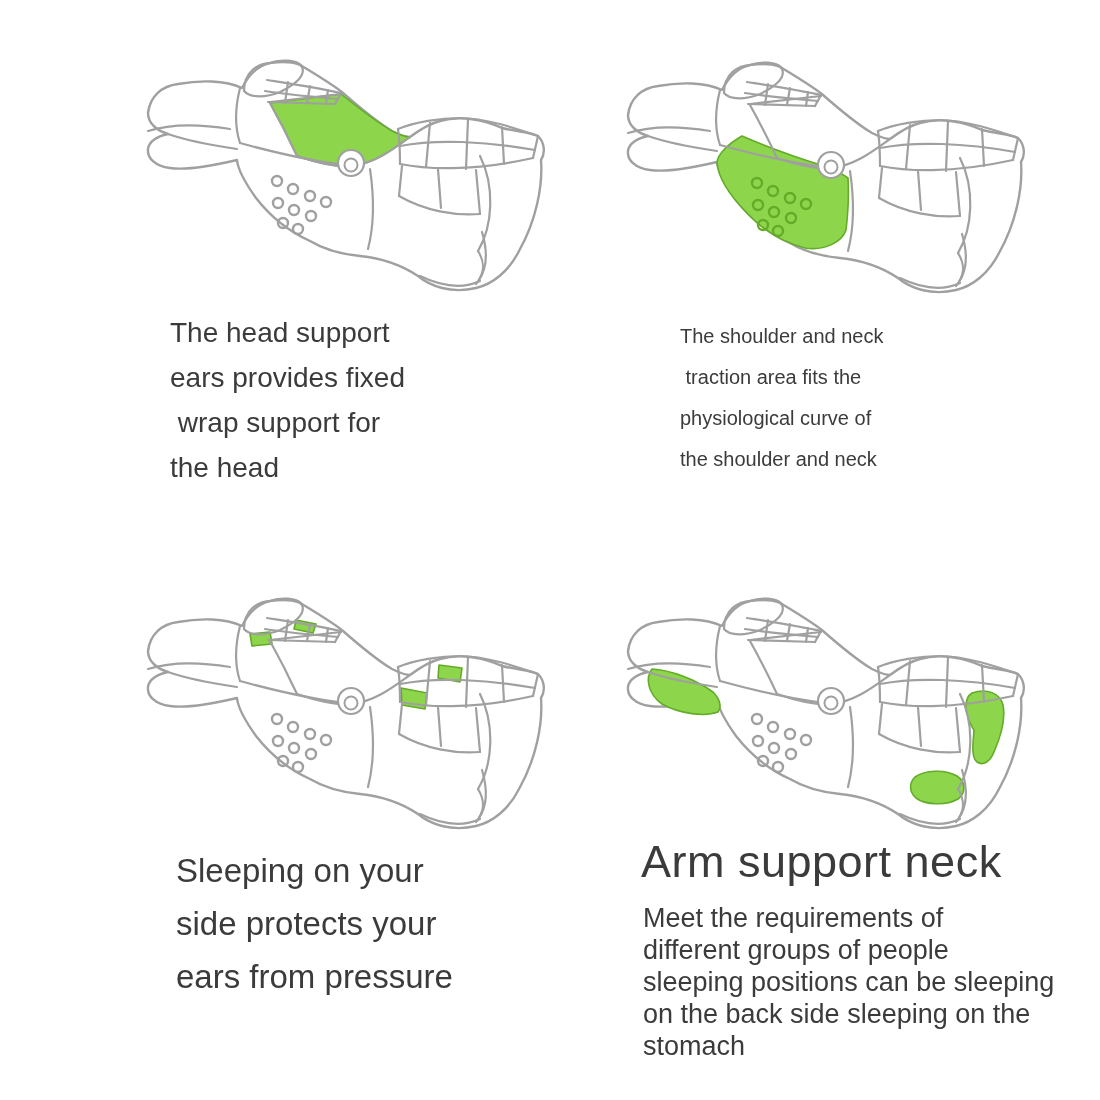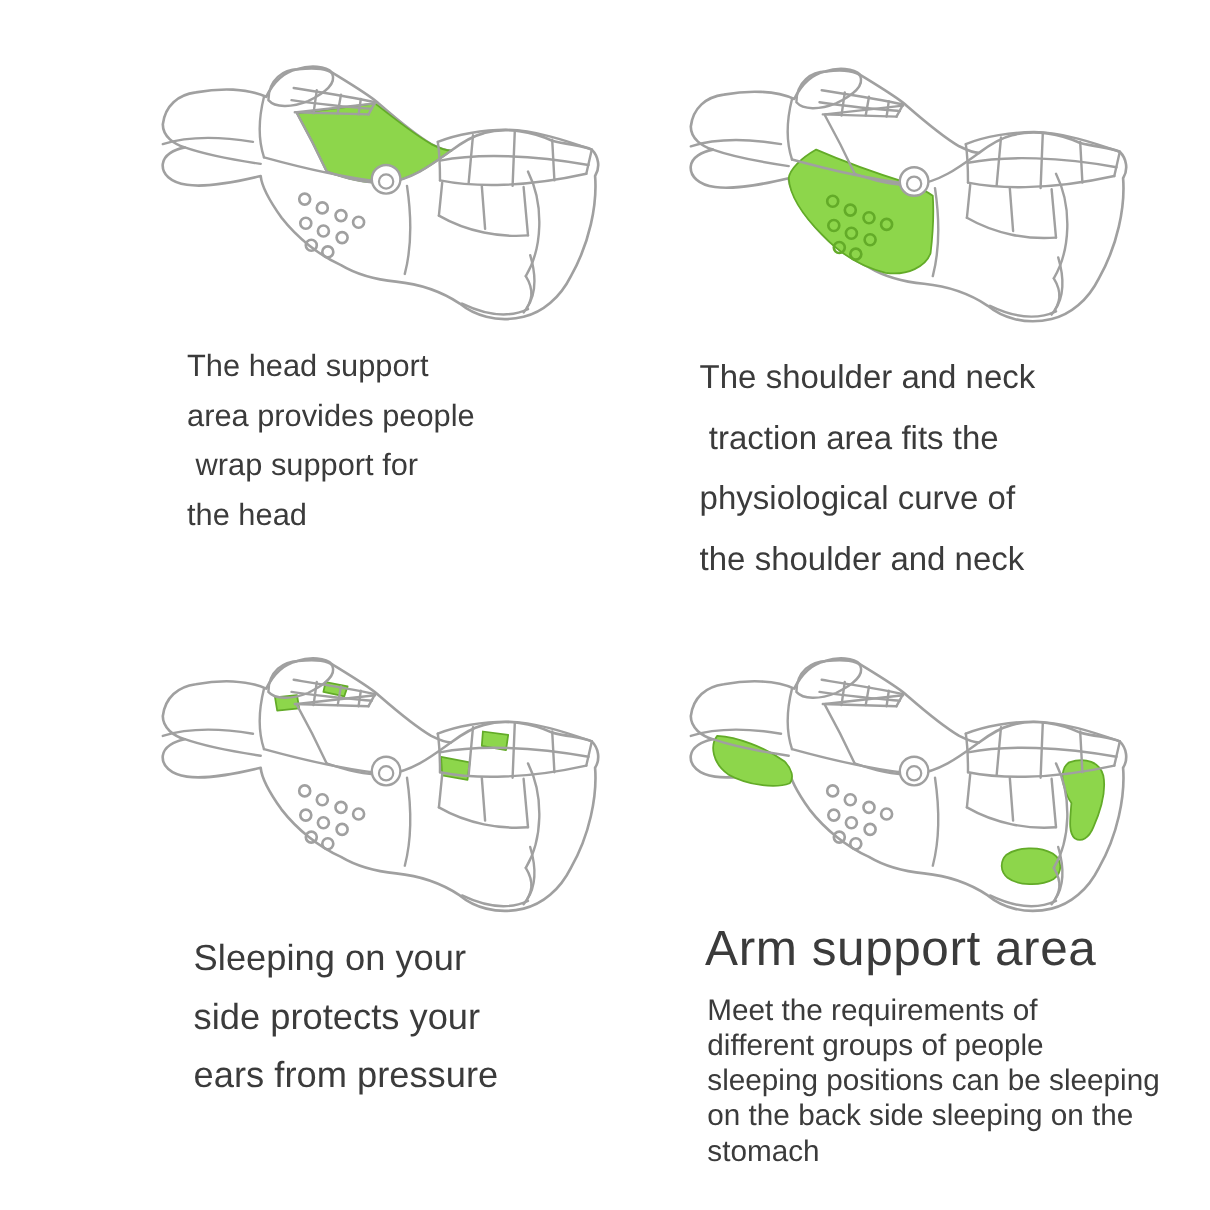--- a/index.html
+++ b/index.html
@@ -11,21 +11,21 @@
   }
   .art{position:absolute;width:440px;height:272px;}
   .art svg{width:100%;height:100%;display:block;}
   .art-tl{left:90px;top:20px;}
   .art-tr{left:570px;top:22px;}
   .art-bl{left:90px;top:558px;}
   .art-br{left:570px;top:558px;}
 
   .caption{position:absolute;white-space:pre-wrap;font-weight:400;}
   .cap-tl{left:170px;top:310px;font-size:28px;line-height:45px;}
-  .cap-tr{left:636px;top:316px;font-size:30px;line-height:55px;}
+  .cap-tr{left:680px;top:316px;font-size:20px;line-height:41px;}
   .cap-bl{left:176px;top:844px;font-size:33px;line-height:53px;}
   .cap-br{left:643px;top:902px;font-size:27px;line-height:32px;}
   .heading-br{
     position:absolute;left:641px;top:836px;margin:0;
     font-size:45px;font-weight:400;color:var(--text,#3b3b3b);
     letter-spacing:0.5px;
   }
 </style>
 </head>
 <body style="--bg: #ffffff; --text: #3b3b3b;">
@@ -73,21 +73,21 @@
       <circle cx="148" cy="167" r="5" fill="none" stroke="#a0a0a0" stroke-width="2.4"></circle>
       <circle cx="164" cy="174" r="5" fill="none" stroke="#a0a0a0" stroke-width="2.4"></circle>
       <circle cx="181" cy="180" r="5" fill="none" stroke="#a0a0a0" stroke-width="2.4"></circle>
       <circle cx="153" cy="187" r="5" fill="none" stroke="#a0a0a0" stroke-width="2.4"></circle>
       <circle cx="168" cy="193" r="5" fill="none" stroke="#a0a0a0" stroke-width="2.4"></circle>
       <circle cx="221" cy="127" r="13" fill="#ffffff" stroke="#a0a0a0" stroke-width="2.2"></circle>
       <circle cx="221" cy="129" r="6.5" fill="none" stroke="#a0a0a0" stroke-width="2"></circle>
     </svg>
   </figure>
 <div class="caption cap-tl">The head support
-area provides people
+ears provides fixed
  wrap support for
 the head</div>
 
 <figure class="art art-tr">
     <svg viewBox="0 0 440 272" xmlns="http://www.w3.org/2000/svg">
       <path d="M18,77 C20,60 32,50 48,48 C70,44 95,44 112,52 C118,40 126,30 140,27 C152,23 166,24 172,30 C185,38 205,50 213,57 C228,70 245,85 262,95 C270,99 275,101 280,101 C288,95 298,88 310,85 C330,79 355,84 372,92 C388,96 400,96 408,100 C414,106 416,116 411,124 C413,150 406,185 389,215 C379,235 363,248 346,252 C321,258 300,250 288,240 C270,228 250,222 230,220 C210,218 195,214 180,205 C160,196 140,180 126,162 C116,148 108,135 107,124 C90,128 60,135 40,132 C25,130 17,122 18,113 C19,105 28,100 38,98 C28,95 18,88 18,77 Z" fill="#ffffff" stroke="#a0a0a0" stroke-width="2.4" stroke-linejoin="round"></path>
       <path d="M132,98 C118,106 108,116 107,124 C108,140 120,158 138,176 C155,194 175,205 195,210 C215,213 232,204 236,192 C238,175 239,155 238,140 C230,134 222,131 214,128 C185,119 155,108 132,98 Z" fill="#8dd64b" stroke="#63ab28" stroke-width="1.6" stroke-linejoin="round"></path>
       <path d="M18,95 C40,88 70,88 100,93" fill="none" stroke="#a0a0a0" stroke-width="2.2" stroke-linecap="round" stroke-linejoin="round"></path>
       <path d="M110,52 C105,72 105,92 110,107" fill="none" stroke="#a0a0a0" stroke-width="2.2" stroke-linecap="round" stroke-linejoin="round"></path>
       <path d="M38,98 C55,104 80,109 107,113" fill="none" stroke="#a0a0a0" stroke-width="2.2" stroke-linecap="round" stroke-linejoin="round"></path>
@@ -238,18 +238,18 @@
       <circle cx="196" cy="166" r="5" fill="none" stroke="#a0a0a0" stroke-width="2.4"></circle>
       <circle cx="148" cy="167" r="5" fill="none" stroke="#a0a0a0" stroke-width="2.4"></circle>
       <circle cx="164" cy="174" r="5" fill="none" stroke="#a0a0a0" stroke-width="2.4"></circle>
       <circle cx="181" cy="180" r="5" fill="none" stroke="#a0a0a0" stroke-width="2.4"></circle>
       <circle cx="153" cy="187" r="5" fill="none" stroke="#a0a0a0" stroke-width="2.4"></circle>
       <circle cx="168" cy="193" r="5" fill="none" stroke="#a0a0a0" stroke-width="2.4"></circle>
       <circle cx="221" cy="127" r="13" fill="#ffffff" stroke="#a0a0a0" stroke-width="2.2"></circle>
       <circle cx="221" cy="129" r="6.5" fill="none" stroke="#a0a0a0" stroke-width="2"></circle>
     </svg>
   </figure>
-<h2 class="heading-br">Arm support area</h2>
+<h2 class="heading-br">Arm support neck</h2>
 <div class="caption cap-br">Meet the requirements of
 different groups of people
 sleeping positions can be sleeping
 on the back side sleeping on the
 stomach</div>
 
 </body></html>

